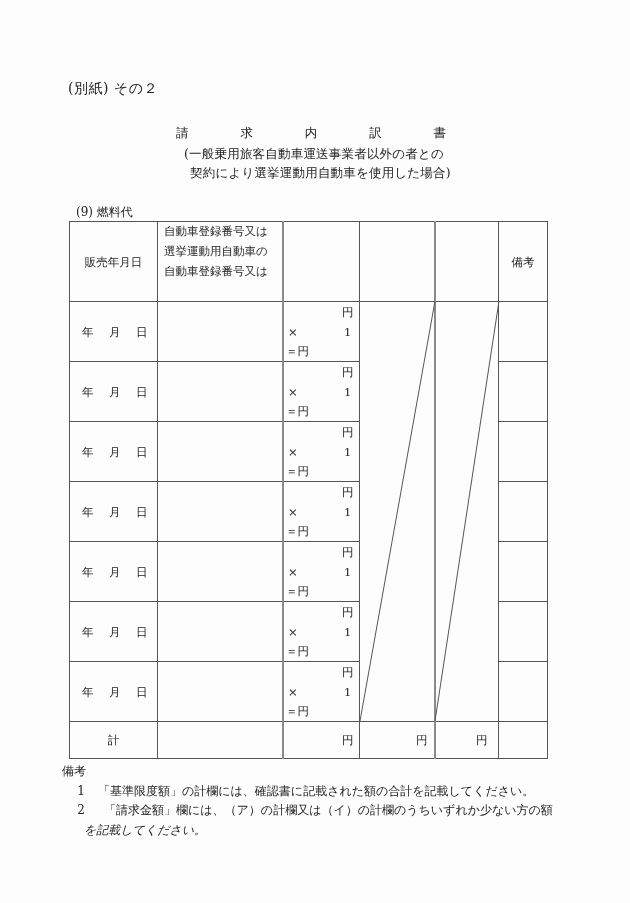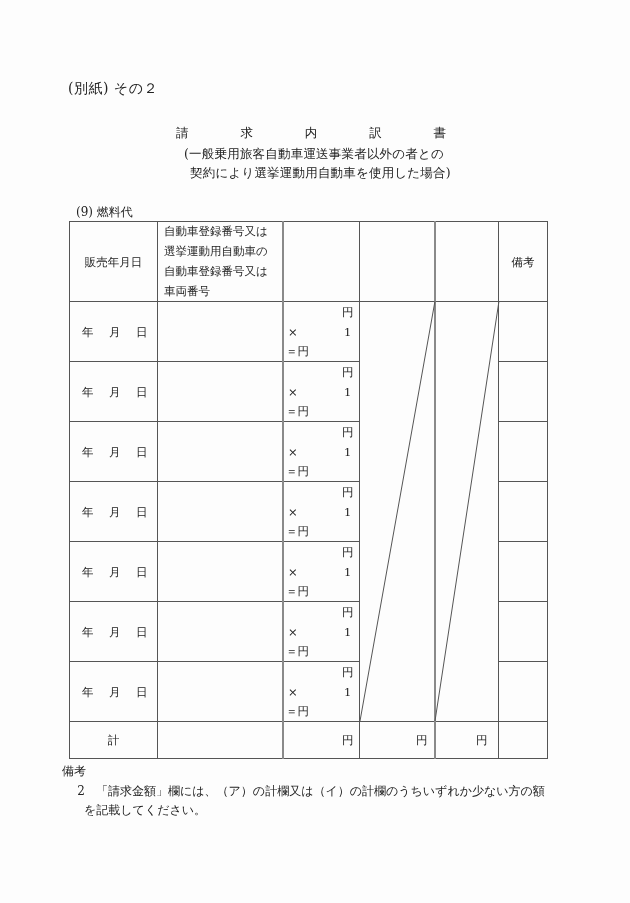--- a/index.html
+++ b/index.html
@@ -74,21 +74,20 @@
     <line x1="430" y1="80" x2="366" y2="500" stroke="#555" stroke-width="1"></line>
   </svg>
 
   <div class="cell center" style="left:1px; top:1px; width:87px; height:79px;">
     <span>販売年月日</span>
   </div>
   <div class="cell" style="left:95px; top:0; width:118px; height:80px; line-height:20px;">
     <div>自動車登録番号又は</div>
     <div>選挙運動用自動車の</div>
     <div>自動車登録番号又は</div>
-    <div>車両番号</div>
   </div>
   <div class="cell center" style="left:430px; top:1px; width:48px; height:79px;">
     <span>備考</span>
   </div>
 
   <div class="cell" style="left:1px; top:81px; width:87px; height:59px;">
     <span style="position:absolute; left:12px; top:20px;">年</span>
     <span style="position:absolute; left:39px; top:20px;">月</span>
     <span style="position:absolute; left:66px; top:20px;">日</span>
   </div>
@@ -197,16 +196,19 @@
   </div>
   <div class="cell" style="left:367px; top:501px; width:62px; height:36px;">
     <span style="position:absolute; left:40px; top:8px;">円</span>
   </div>
   <div class="cell" style="left:430px; top:501px; width:48px; height:36px;"></div>
 </div>
 
 <div class="abs" id="notes">
   <div>備考</div>
   <div class="item">
-    <span style="display:inline-block; width:30px; text-align:center; margin-left:4px;">2</span><span style="margin-left:0;font-family:Liberation Serif, serif;">「請求金額」欄には、（ア）の計欄又は（イ）の計欄のうちいずれか少ない方の額</span>
-  </div>
-  <div class="item" style="padding-left:22px;">を記載してください。</div>
+    <span style="display:inline-block; width:30px; text-align:center; margin-left:4px;">1</span><span style="margin-left:2px;">「基準限度額」の計欄には、確認書に記載された額の合計を記載してください。</span>
+  </div>
+  <div class="item">
+    <span style="display:inline-block; width:30px; text-align:center; margin-left:4px;">2</span><span style="margin-left:8px;font-family:Liberation Serif, serif;">「請求金額」欄には、（ア）の計欄又は（イ）の計欄のうちいずれか少ない方の額</span>
+  </div>
+  <div class="item" style="padding-left:22px;font-style:italic;">を記載してください。</div>
 </div>
 
 </body></html>

